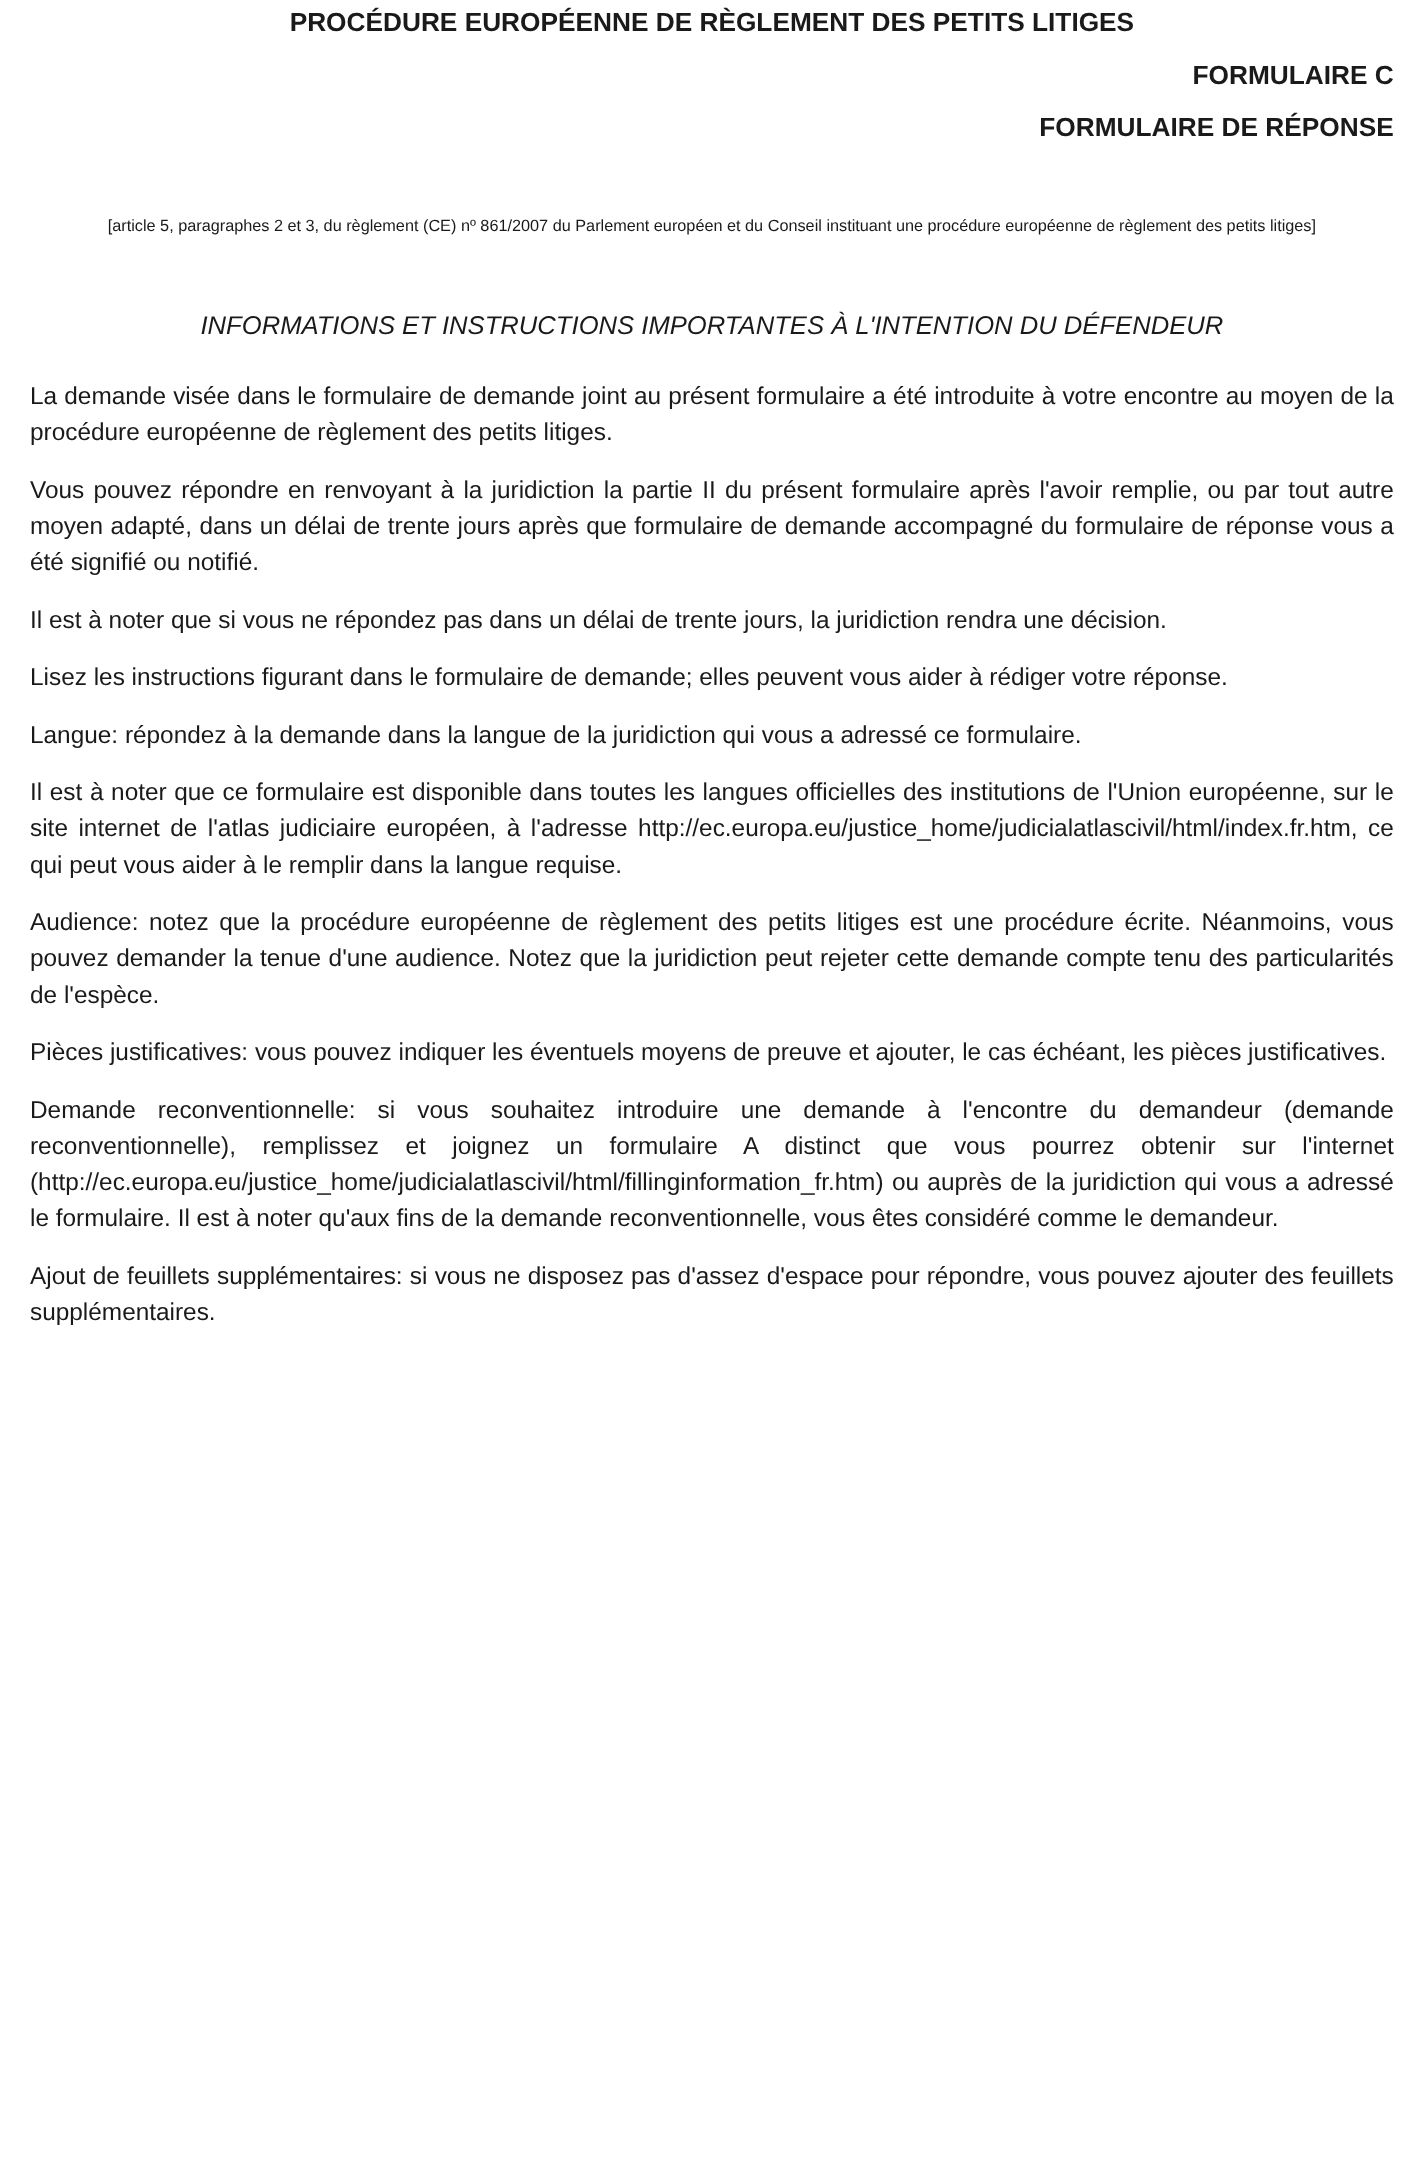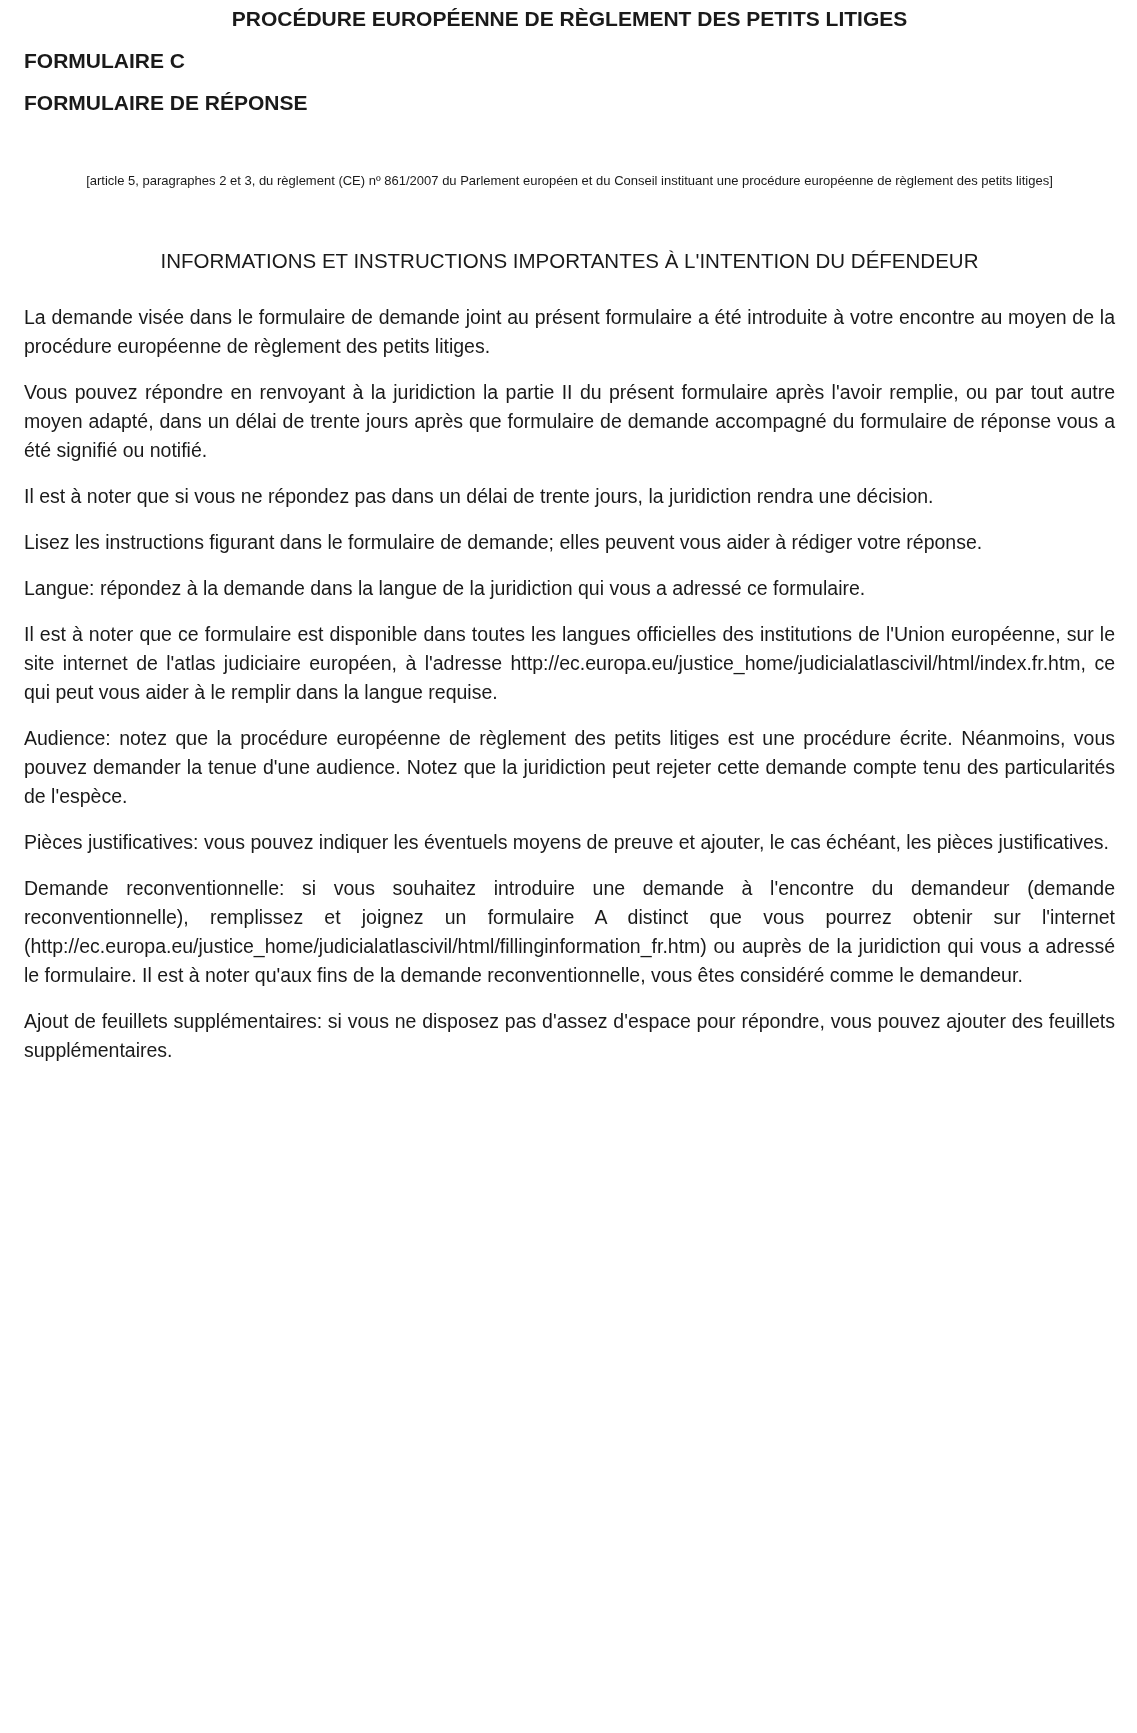--- a/index.html
+++ b/index.html
@@ -23,38 +23,39 @@
   .doc-title {
     margin: 0;
     padding-top: 2px;
     text-align: center;
     font-size: 21px;
     line-height: 24px;
     font-weight: bold;
   }
   .doc-subtitle {
     margin: 18px 0 0 0;
-    text-align: left;
+    text-align: right;
     font-size: 21px;
     line-height: 24px;
     font-weight: bold;
   }
   .article-ref {
     margin: 52px 0 0 0;
     font-size: 13px;
     line-height: 27px;
     text-align: justify;
     text-align-last: center;
   }
   .section-heading {
     margin: 55px 0 0 0;
     text-align: center;
     font-size: 20.5px;
     line-height: 24px;
     font-weight: normal;
+    font-style: italic;
   }
   .paragraphs {
     margin-top: 30px;
   }
   .body-par {
     margin: 0 0 17px 0;
     font-size: 19.5px;
     line-height: 29px;
     text-align: justify;
   }

